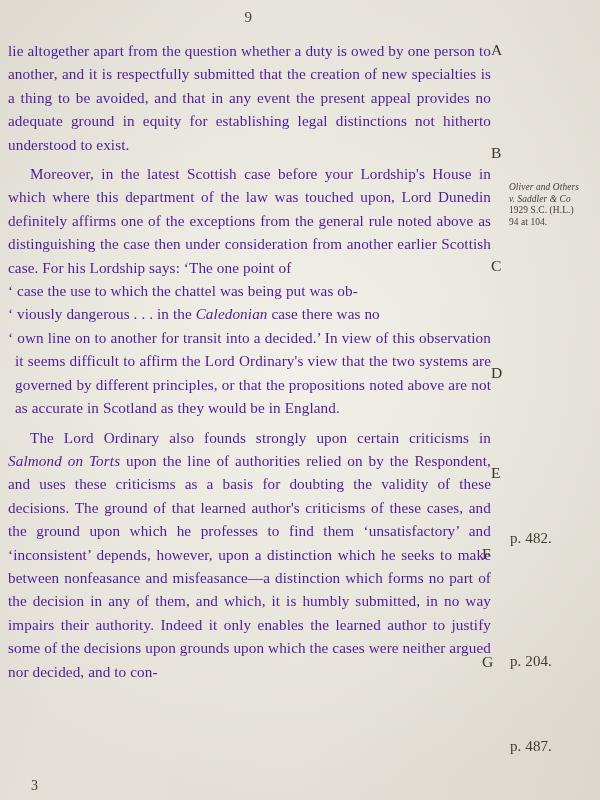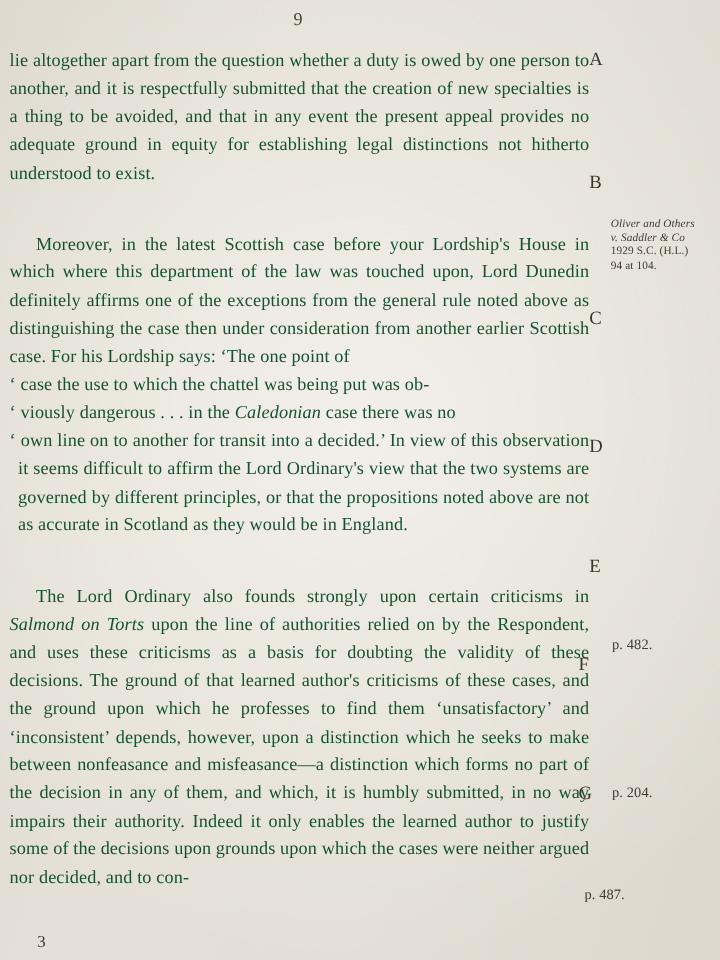--- a/index.html
+++ b/index.html
@@ -61,25 +61,25 @@
     position: absolute;
     left: 8px;
     top: 39px;
     width: 483px;
   }
   .para {
     margin: 0;
     font-size: 15.2px;
     line-height: 23.4px;
     text-align: justify;
-    color: #14532d;
+    color: #4c1d95;
     letter-spacing: 0.1px;
   }
   .para + .para {
-    margin-top: 36px;
+    margin-top: 6px;
   }
   .para .indent {
     display: inline-block;
     width: 22px;
   }
   .para i {
   }
   
   .qline {
     display: block;
@@ -102,21 +102,21 @@
     line-height: 11.6px;
     color: #413b32;
     letter-spacing: 0.1px;
     width: 100px;
   }
   .marginnote .it {
     font-style: italic;
   }
   .sidenote {
     position: absolute;
-    font-size: 12px;
+    font-size: 15px;
     color: #413b32;
     letter-spacing: 0.1px;
   }
 
   
   .signature {
     position: absolute;
     left: 31px;
     bottom: 6px;
     font-size: 14px;
@@ -157,17 +157,17 @@
 
   <div class="marginnote" style="left:509px; top:182px;">
     <div class="it">Oliver and Others</div>
     <div class="it">v. Saddler &amp; Co</div>
     <div>1929 S.C. (H.L.)</div>
     <div>94 at 104.</div>
   </div>
 
   <div class="sidenote" style="left:510px; top:530px;">p. 482.</div>
   <div class="sidenote" style="left:510px; top:653px;">p. 204.</div>
-  <div class="sidenote" style="left:487px; top:738px;">p. 487.</div>
+  <div class="sidenote" style="left:510px; top:738px;">p. 487.</div>
 
   <div class="signature">3</div>
 
 </div>
 
 </body></html>

